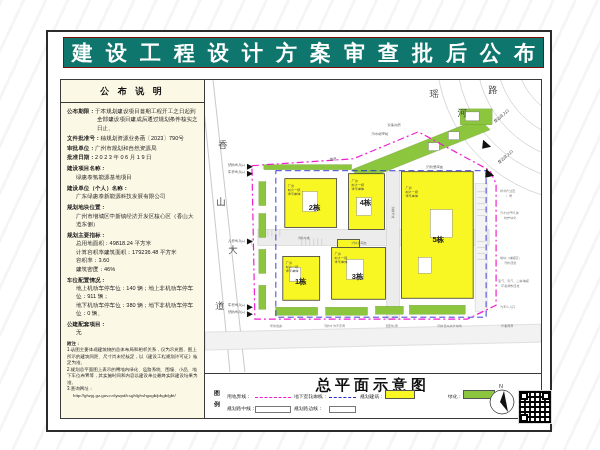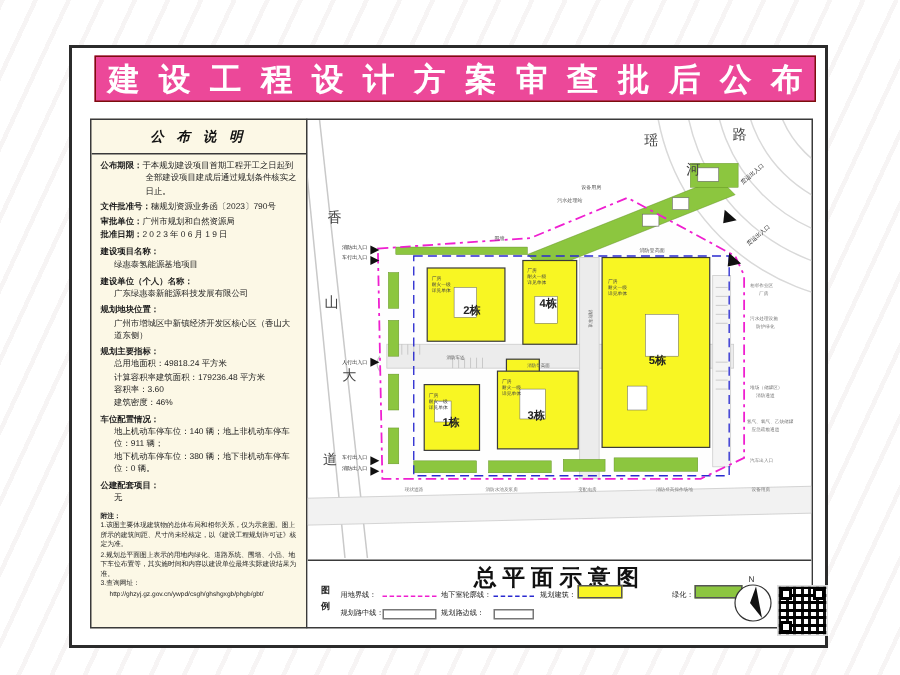--- a/index.html
+++ b/index.html
@@ -13,36 +13,36 @@
     content:"";position:absolute;inset:0;
     background:repeating-linear-gradient(115deg,rgba(214,202,202,0.20) 0 3px,transparent 3px 20px);
   }
   .poster{
     position:absolute;left:46px;top:30px;width:506px;height:402px;
     border:2px solid #2b2b2b;background:#fff;box-sizing:border-box;
   }
   
   .banner{
     position:absolute;left:15px;top:5px;width:481px;height:31px;
-    background:#ec4899;border:1px solid #7d0d0d;box-sizing:border-box;
+    background:#0f766e;border:1px solid #7d0d0d;box-sizing:border-box;
     display:flex;align-items:center;justify-content:center;font-family:Liberation Serif, serif;
   }
   .banner span{
     color:#fff;font-weight:bold;font-size:21px;letter-spacing:13px;text-indent:13px;
     white-space:nowrap;
   }
   
   .left-panel{
     position:absolute;left:12px;top:47px;width:145px;height:340px;
     background:#fcf8e6;border:1px solid #3a3a3a;box-sizing:border-box;overflow:hidden;
   }
   .panel-header{
     height:22px;border-bottom:1px solid #3a3a3a;
     display:flex;align-items:center;justify-content:center;
-    font-size:9px;font-weight:bold;letter-spacing:3px;color:#111;font-style:italic;
+    font-size:9px;font-weight:bold;letter-spacing:3px;color:#111;
   }
   .pbody{padding:4px 6px 0 6px;font-size:5.6px;line-height:1.5;color:#1c1c1c;}
   .pbody p{margin:0;}
   .hang{padding-left:30px;text-indent:-30px;margin-bottom:1.5px !important;}
   .lb{font-weight:bold;}
   .lbl-line{margin-top:2.6px !important;font-weight:bold;}
   .val-line{margin-left:9px !important;}
   .notes{margin-top:4px !important;}
   .tiny{font-size:4.5px;line-height:1.45;color:#222;}
   .url{font-size:4.4px;margin-left:6px !important;letter-spacing:0;color:#222;word-break:break-all;}

